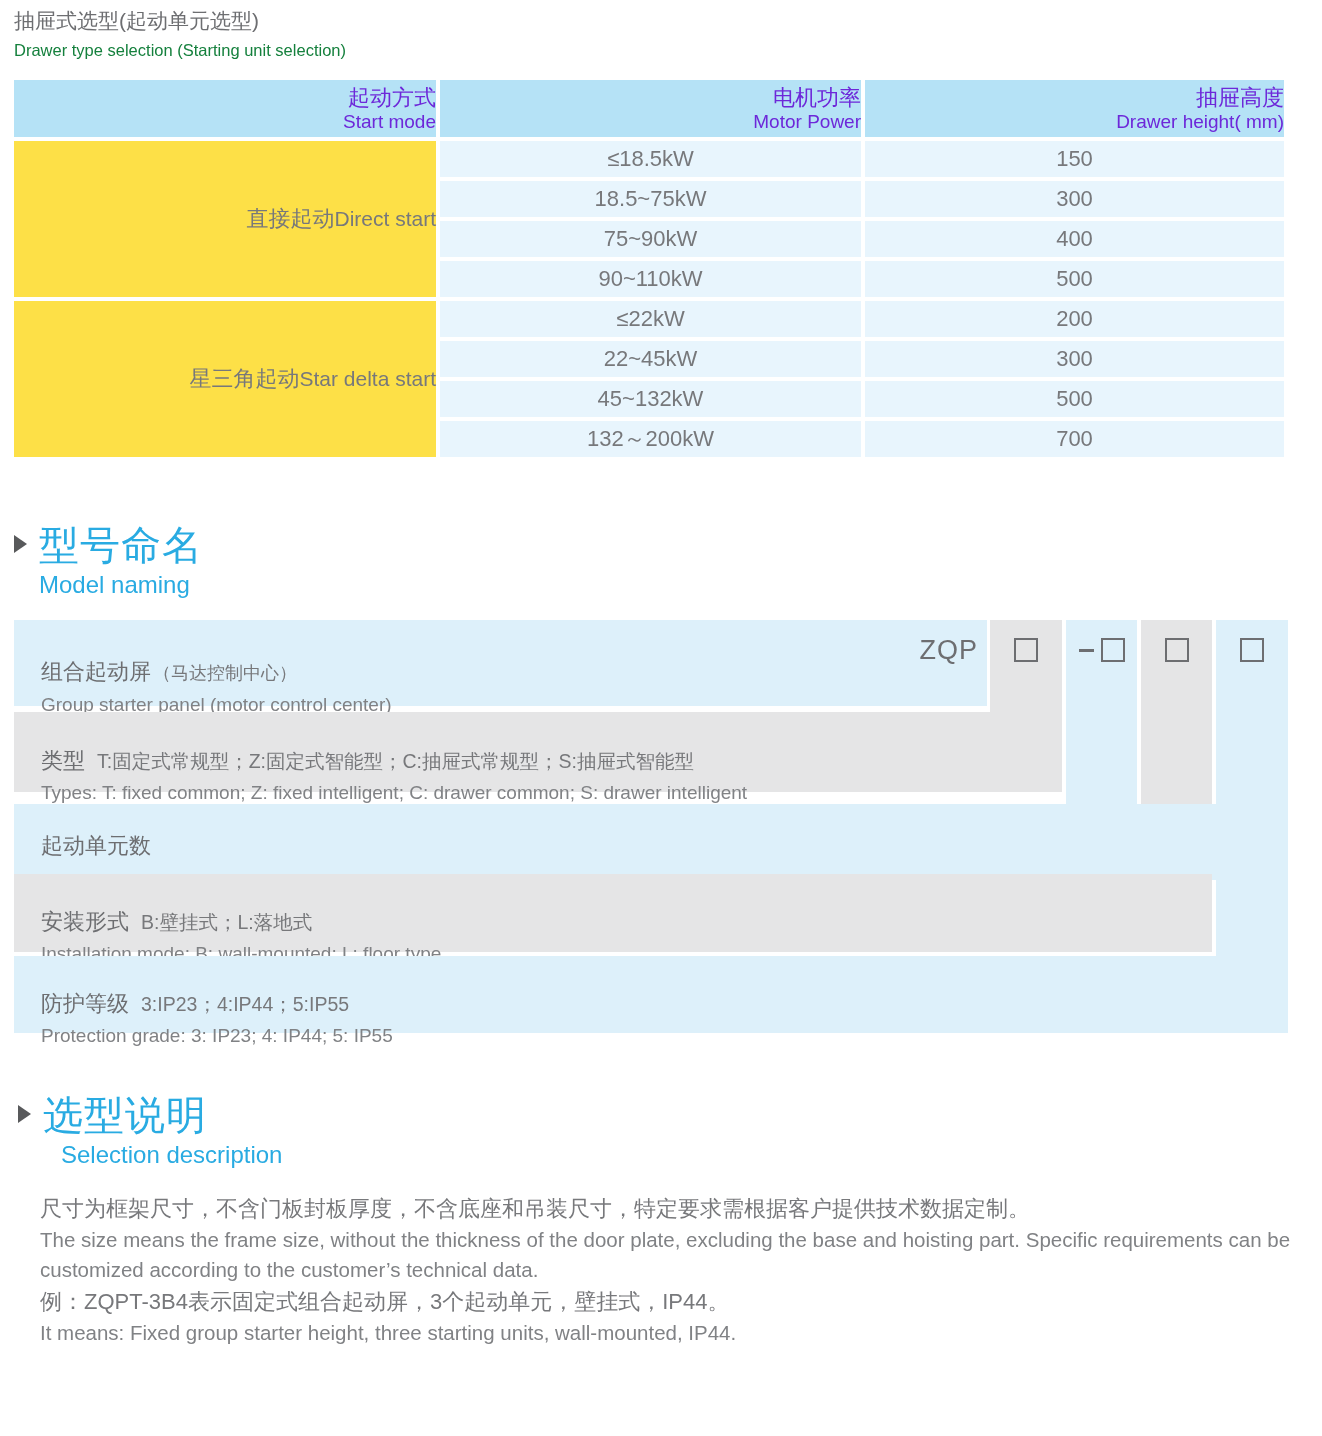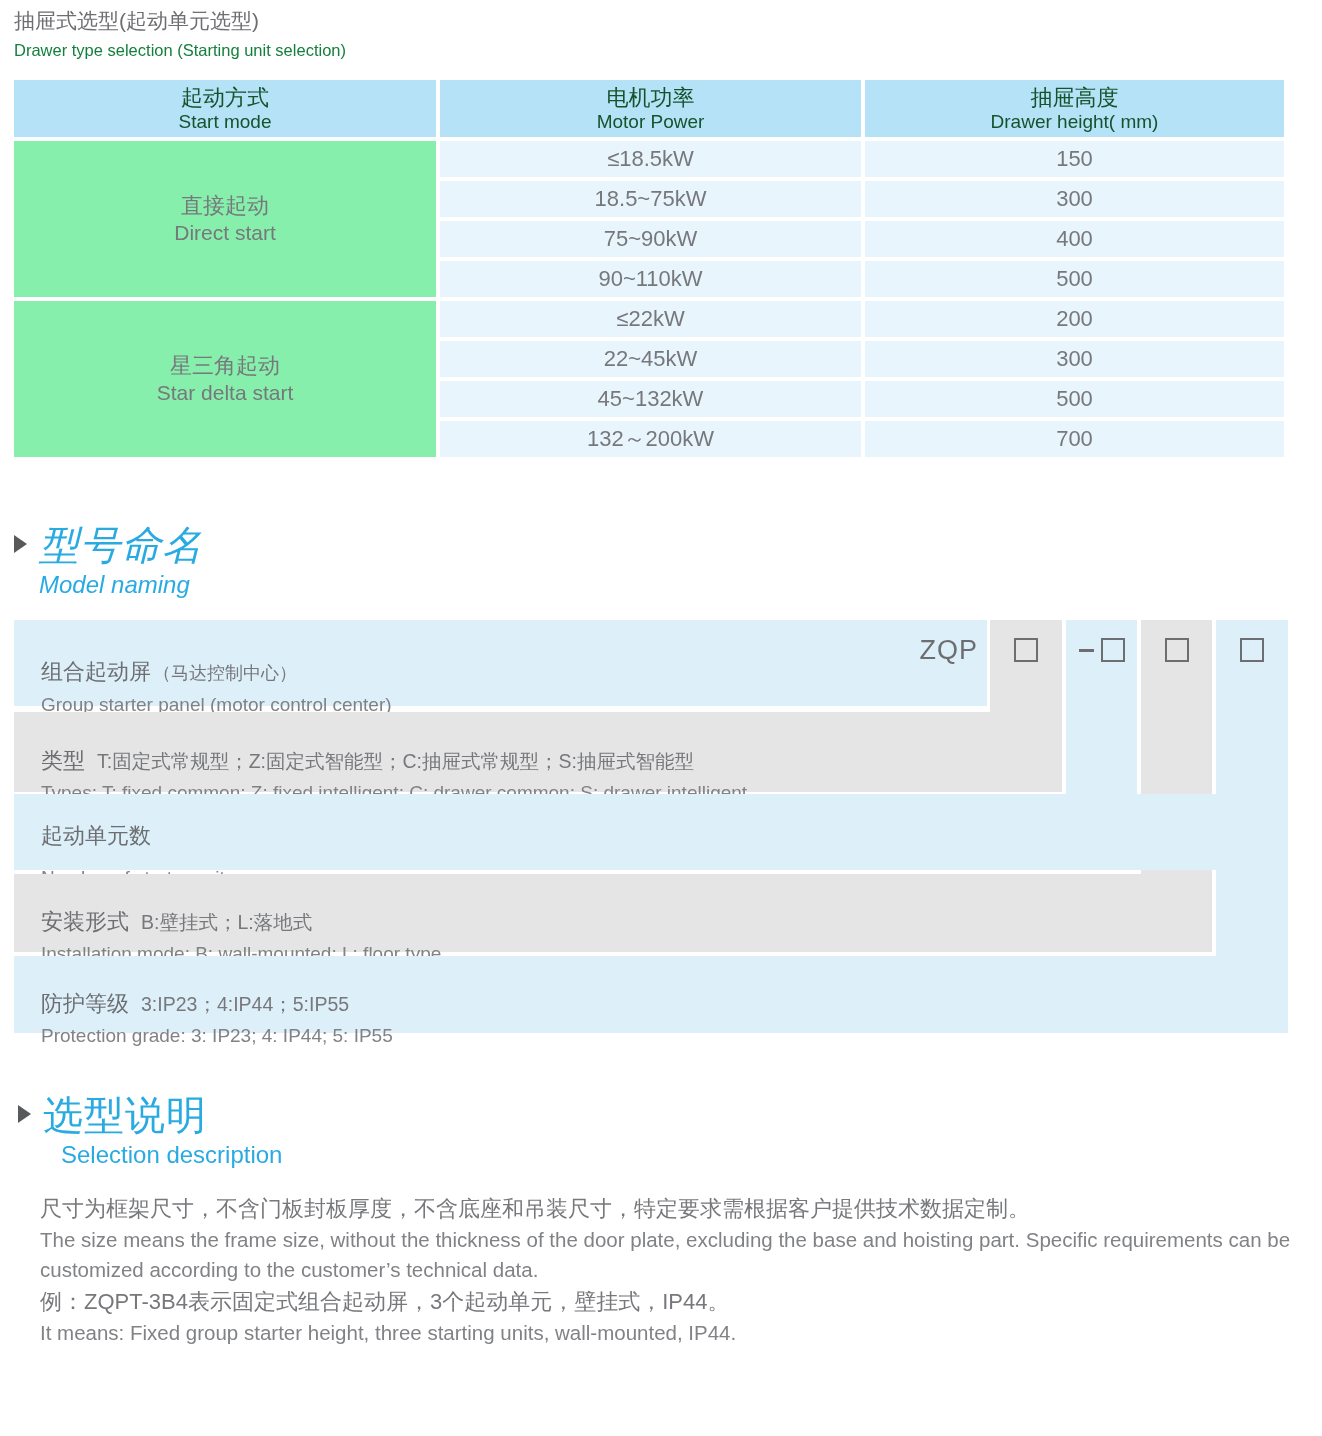--- a/index.html
+++ b/index.html
@@ -14,30 +14,30 @@
 
   
   .tbl {
     position: absolute; left: 14px; top: 80px;
     display: grid;
     grid-template-columns: 422px 421px 419px;
     grid-template-rows: 57px repeat(8, 36px);
     gap: 4px;
   }
   .th {
-    background: #b5e2f6; color: #14532d;
-    display: flex; flex-direction: column; align-items: center; justify-content: center;
+    background: #b5e2f6; color: #6d28d9;
+    display: flex; flex-direction: column; align-items: flex-end; justify-content: center;
   }
   .th-zh { font-size: 22px; line-height: 26px; }
   .th-en { font-size: 19px; line-height: 22px; }
   .td {
     background: #e8f5fd; color: #77787b; font-size: 22px;
     display: flex; align-items: center; justify-content: center;
   }
-  .td-mode { flex-direction: column; background: #86efac; }
+  .td-mode { flex-direction: row; background: #fde047; justify-content: flex-end; }
   .td-mode .m-zh { font-size: 22px; line-height: 28px; }
   .td-mode .m-en { font-size: 21px; line-height: 26px; }
 
   
   .sec-head { position: absolute; display: flex; align-items: flex-start; }
   .tri {
     width: 0; height: 0;
     border-left: 13px solid #58595b;
     border-top: 9px solid transparent;
     border-bottom: 9px solid transparent;
@@ -111,21 +111,21 @@
     <div class="td" style="grid-area:6/2">≤22kW</div>
     <div class="td" style="grid-area:6/3">200</div>
     <div class="td" style="grid-area:7/2">22~45kW</div>
     <div class="td" style="grid-area:7/3">300</div>
     <div class="td" style="grid-area:8/2">45~132kW</div>
     <div class="td" style="grid-area:8/3">500</div>
     <div class="td" style="grid-area:9/2">132～200kW</div>
     <div class="td" style="grid-area:9/3">700</div>
   </div>
 
-  <div class="sec-head" style="left:14px; top:522px;font-style:italic;">
+  <div class="sec-head" style="left:14px; top:522px;">
     <span class="tri"></span>
     <div class="sec-title-wrap">
       <div class="sec-title">型号命名</div>
       <div class="sec-sub">Model naming</div>
     </div>
   </div>
 
   <div class="diagram">
     <div class="col gray" style="left:976px; width:72px; height:170px;">
       <div class="codebox"></div>
@@ -143,21 +143,21 @@
 
     <div class="band band1 blue" style="top:0; width:973px; height:86px;">
       <div class="band-zh"><span>组合起动屏</span><span class="note">（马达控制中心）</span></div>
       <div class="band-en">Group starter panel (motor control center)</div>
       <div class="zqp">ZQP</div>
     </div>
     <div class="band gray" style="top:92px; width:1048px; height:80px;">
       <div class="band-zh"><span>类型</span><span class="note">T:固定式常规型；Z:固定式智能型；C:抽屉式常规型；S:抽屉式智能型</span></div>
       <div class="band-en">Types: T: fixed common; Z: fixed intelligent; C: drawer common; S: drawer intelligent</div>
     </div>
-    <div class="band blue" style="top:174px; width:1219px; height:76px;gap:10px;">
+    <div class="band blue" style="top:184px; width:1219px; height:76px;gap:10px;">
       <div class="band-zh"><span>起动单元数</span></div>
       <div class="band-en">Number of starter units</div>
     </div>
     <div class="band gray" style="top:254px; width:1198px; height:78px;">
       <div class="band-zh"><span>安装形式</span><span class="note">B:壁挂式；L:落地式</span></div>
       <div class="band-en">Installation mode: B: wall-mounted; L: floor type</div>
     </div>
     <div class="band blue" style="top:336px; width:1274px; height:77px;">
       <div class="band-zh"><span>防护等级</span><span class="note">3:IP23；4:IP44；5:IP55</span></div>
       <div class="band-en">Protection grade:  3: IP23; 4: IP44; 5: IP55</div>

